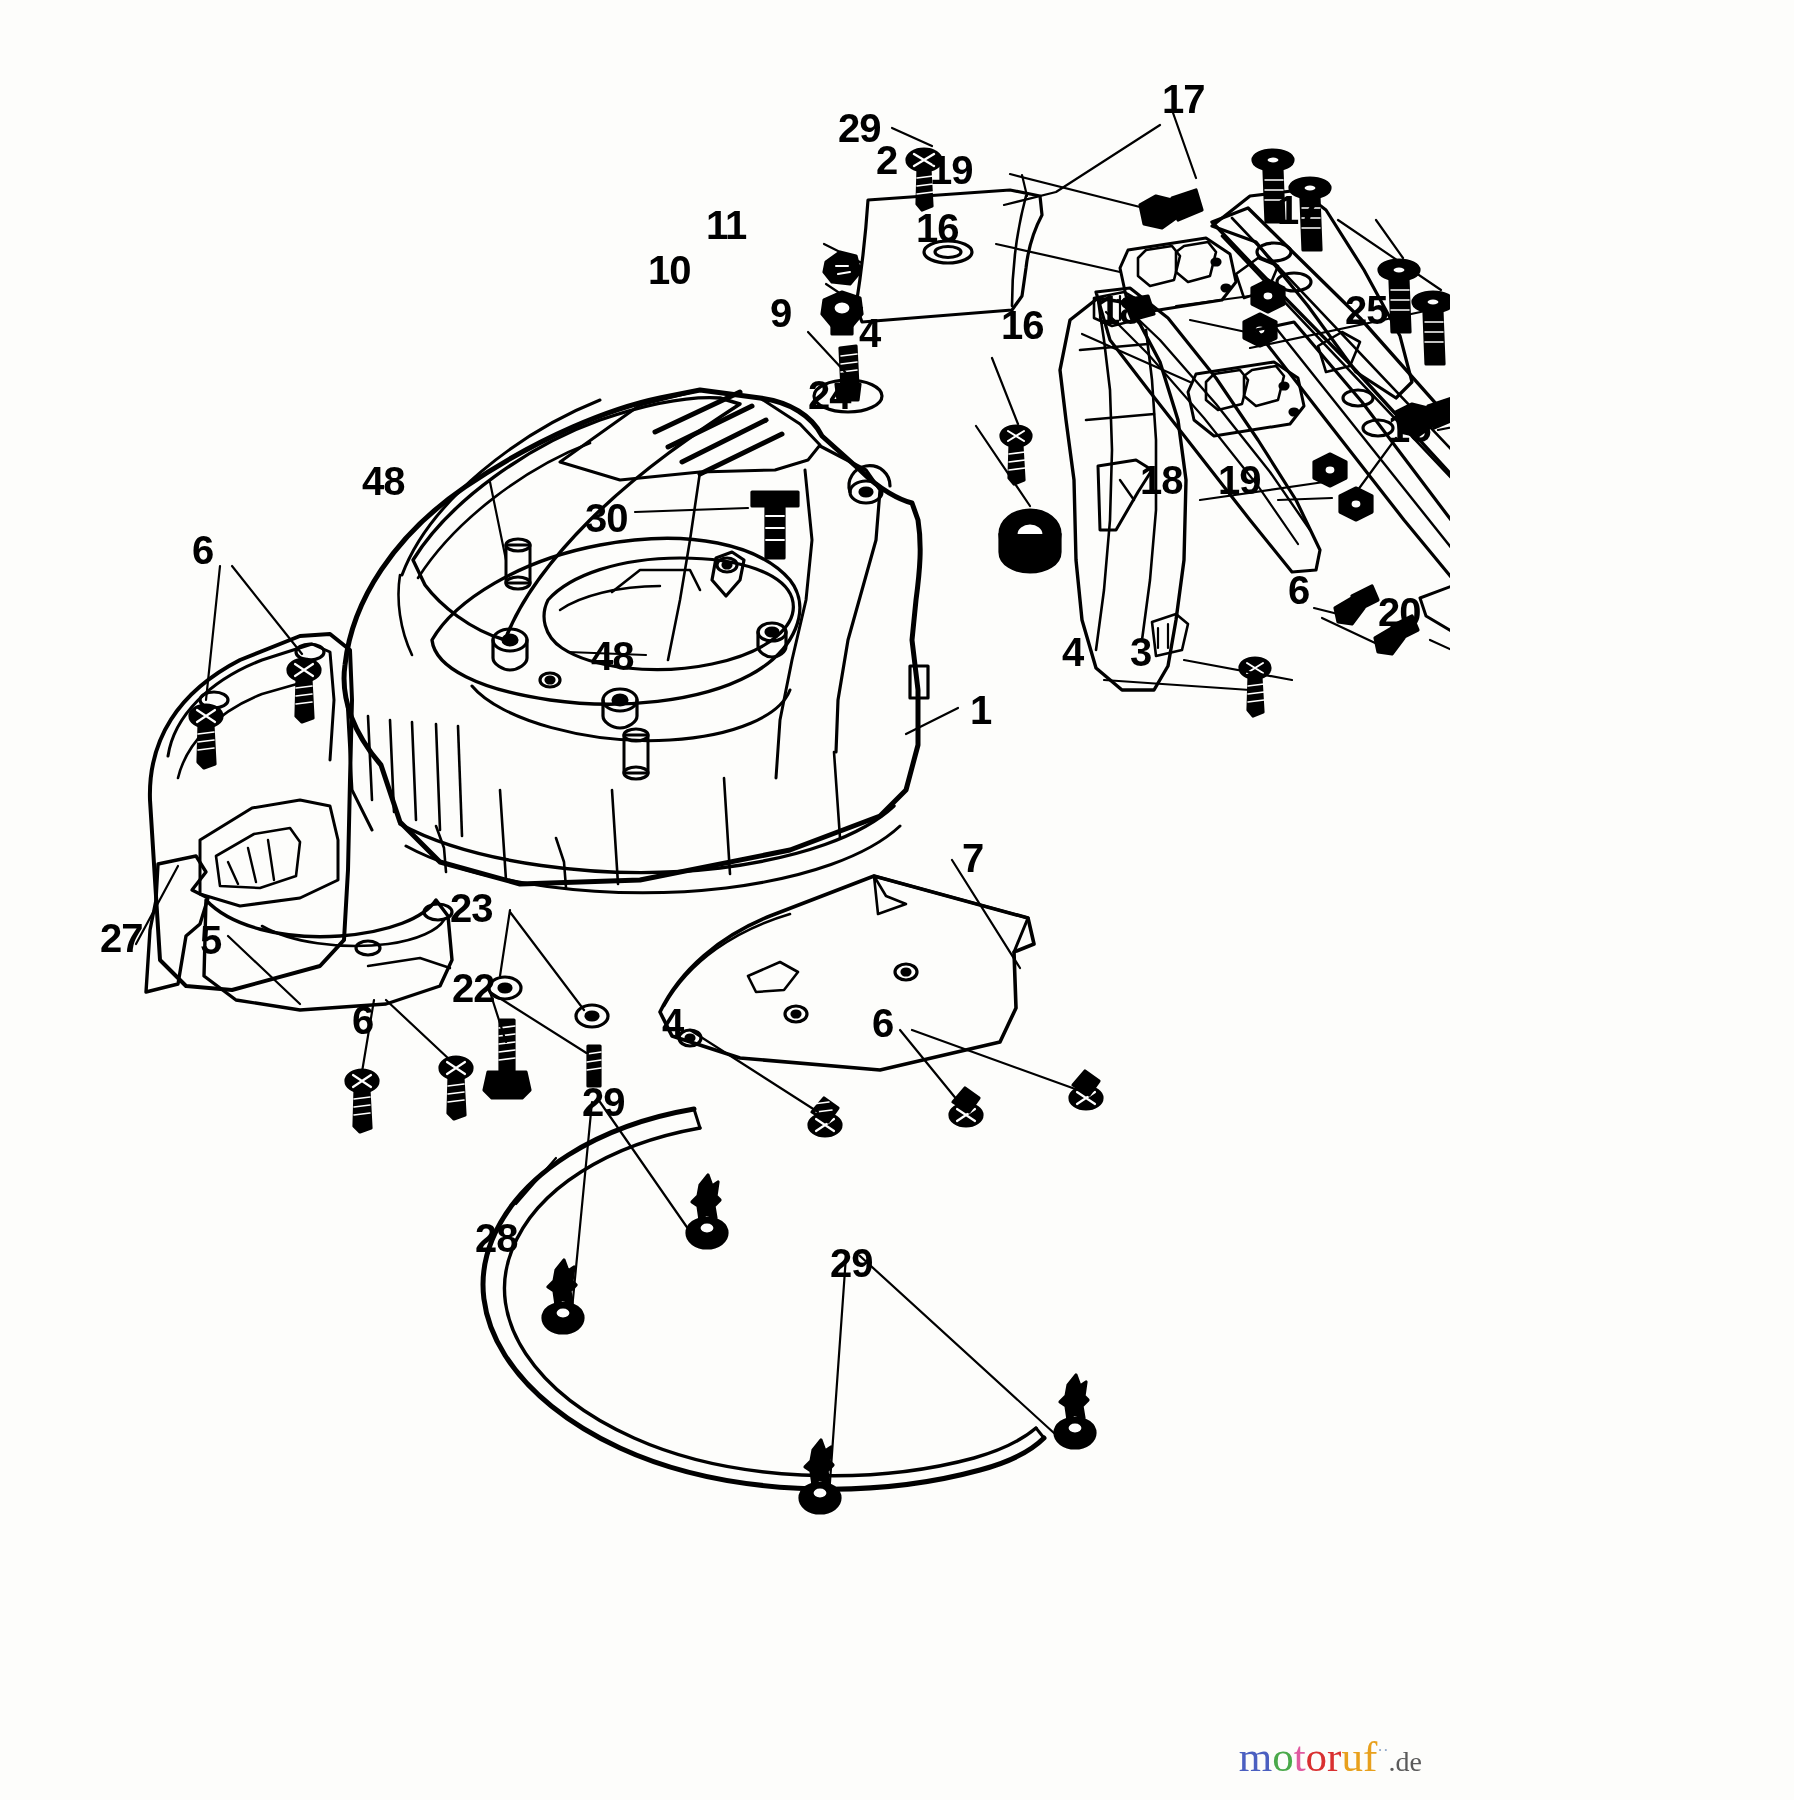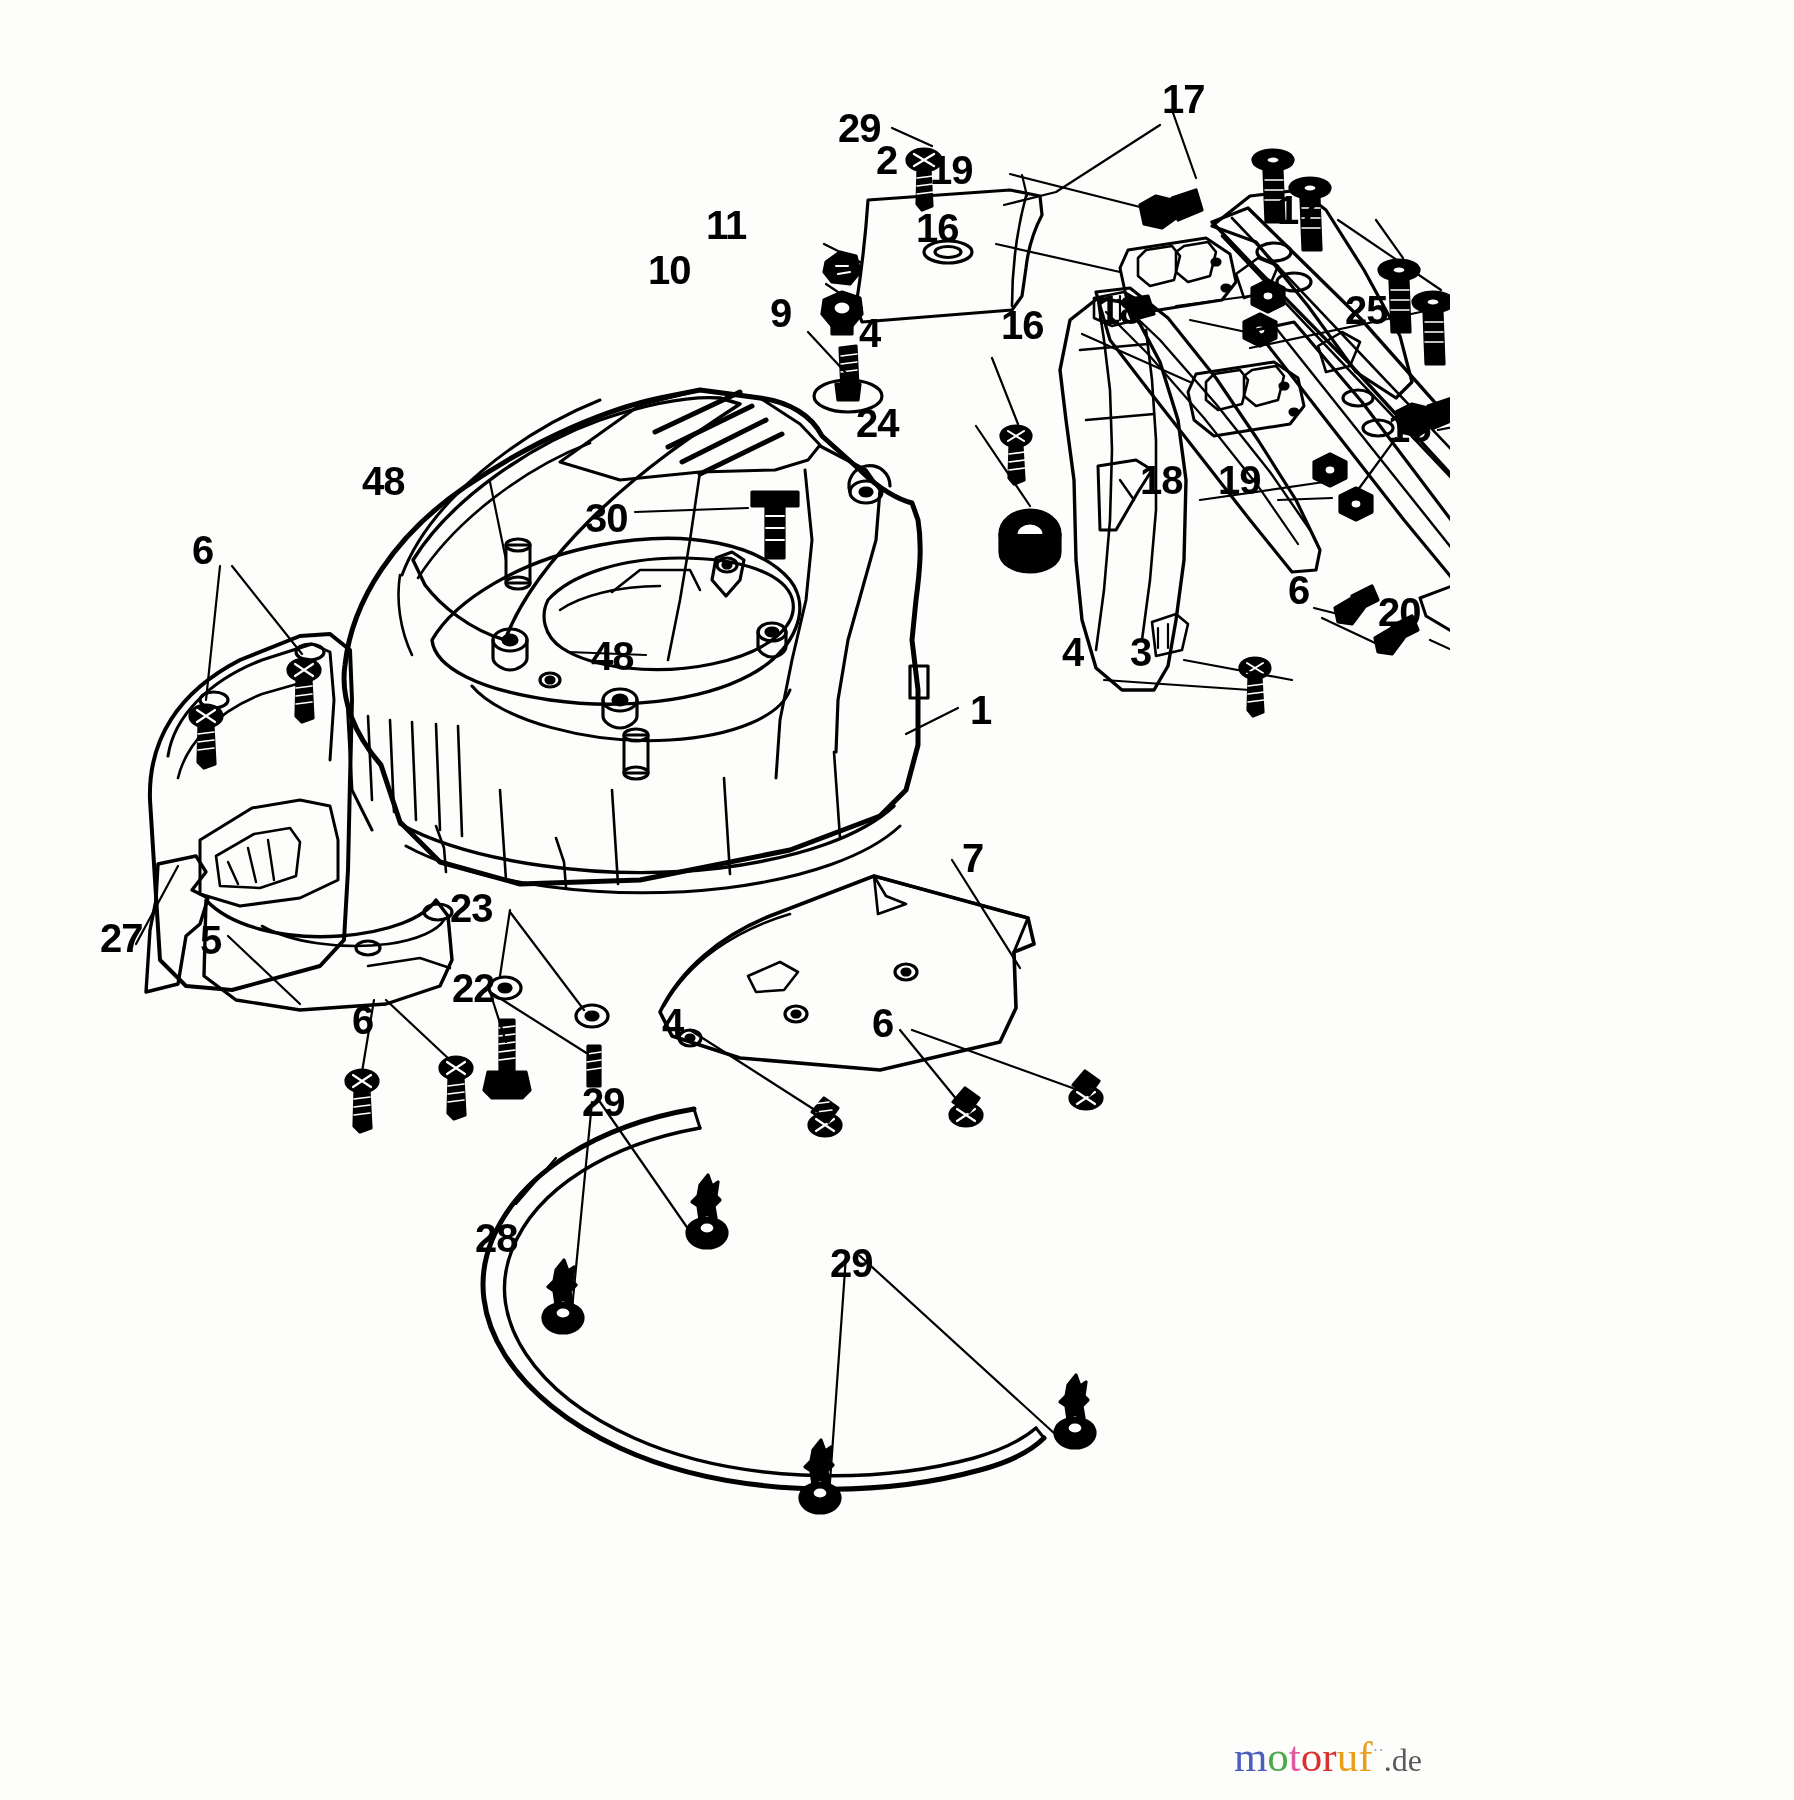--- a/index.html
+++ b/index.html
@@ -42,21 +42,21 @@
   }
   #watermark .w-m { color: #4b5fc0; }
   #watermark .w-o1 { color: #4aa94a; }
   #watermark .w-t { color: #e05aa0; }
   #watermark .w-o2 { color: #d93030; }
   #watermark .w-r { color: #d93030; }
   #watermark .w-u { color: #e8a01c; }
   #watermark .w-f { color: #e8a01c; }
   #watermark .w-de {
     color: #5a5a5a;
-    font-size: 32px;
+    font-size: 28px;
   }
   #watermark .w-dot {
     color: #8fa7c8;
     font-size: 17px;
     vertical-align: super;
   }
 </style>
 </head>
 <body>
 
@@ -554,21 +554,21 @@
   <div class="callout-label" style="left:930px; top:150px;">19</div>
   <div class="callout-label" style="left:688px; top:205px;margin-left:18px;">11</div>
   <div class="callout-label" style="left:916px; top:208px;">16</div>
   <div class="callout-label" style="left:1277px; top:190px;">17</div>
   <div class="callout-label" style="left:648px; top:250px;">10</div>
   <div class="callout-label" style="left:1098px; top:290px;">18</div>
   <div class="callout-label" style="left:770px; top:293px;">9</div>
   <div class="callout-label" style="left:859px; top:313px;">4</div>
   <div class="callout-label" style="left:1001px; top:305px;">16</div>
   <div class="callout-label" style="left:1345px; top:290px;">25</div>
-  <div class="callout-label" style="left:856px; top:375px;margin-top:28px;">24</div>
+  <div class="callout-label" style="left:808px; top:375px;">24</div>
   <div class="callout-label" style="left:1388px; top:387px;margin-top:21px;">15</div>
   <div class="callout-label" style="left:1140px; top:460px;">18</div>
   <div class="callout-label" style="left:1218px; top:460px;">19</div>
   <div class="callout-label" style="left:362px; top:461px;">48</div>
   <div class="callout-label" style="left:585px; top:498px;">30</div>
   <div class="callout-label" style="left:1288px; top:570px;">6</div>
   <div class="callout-label" style="left:1378px; top:592px;">20</div>
   <div class="callout-label" style="left:192px; top:530px;">6</div>
   <div class="callout-label" style="left:1062px; top:632px;">4</div>
   <div class="callout-label" style="left:1130px; top:632px;">3</div>

